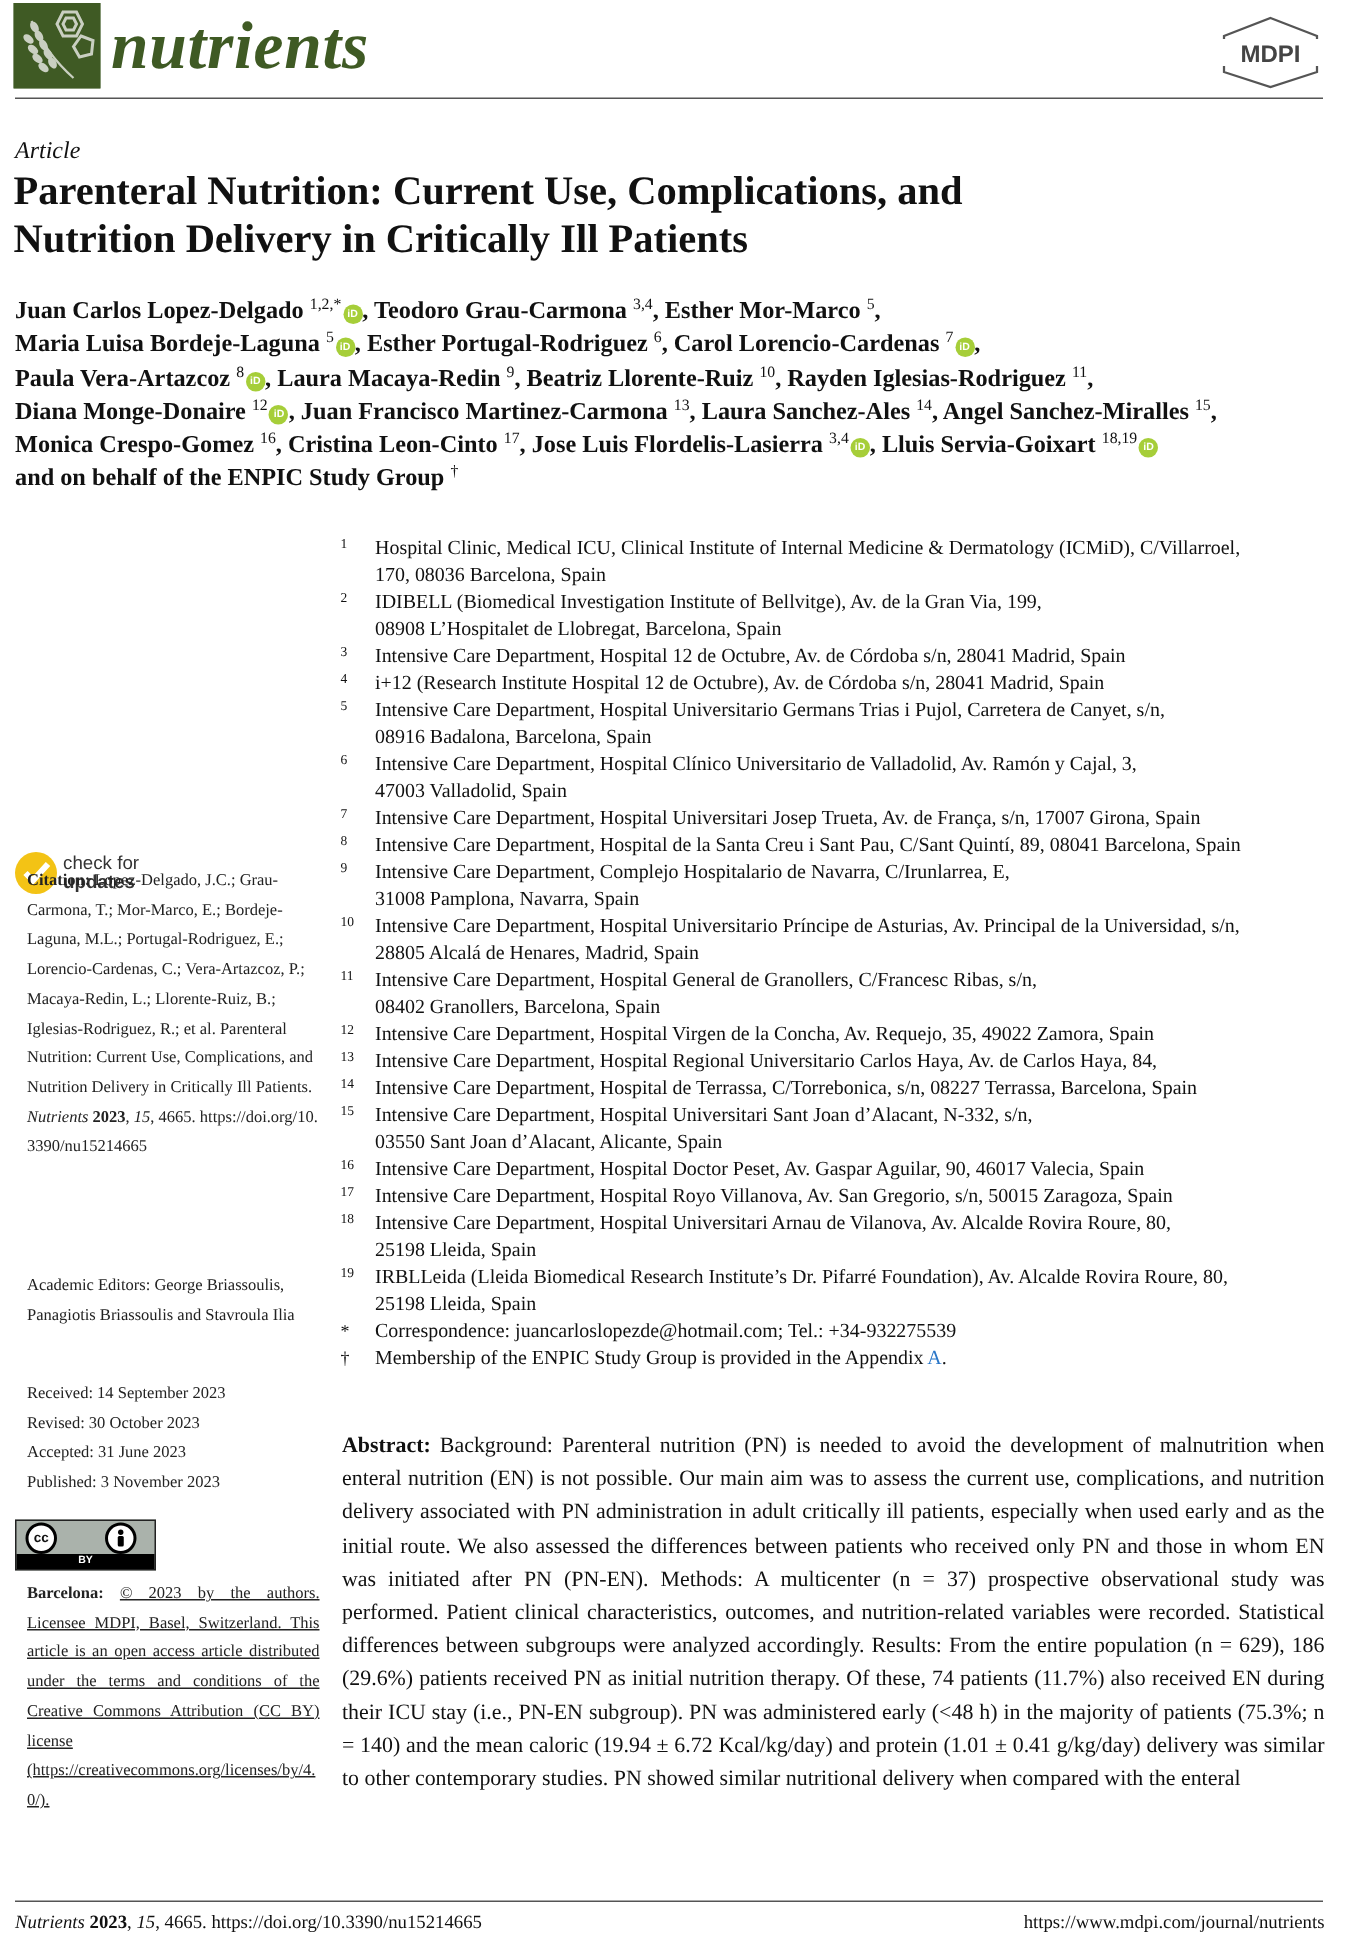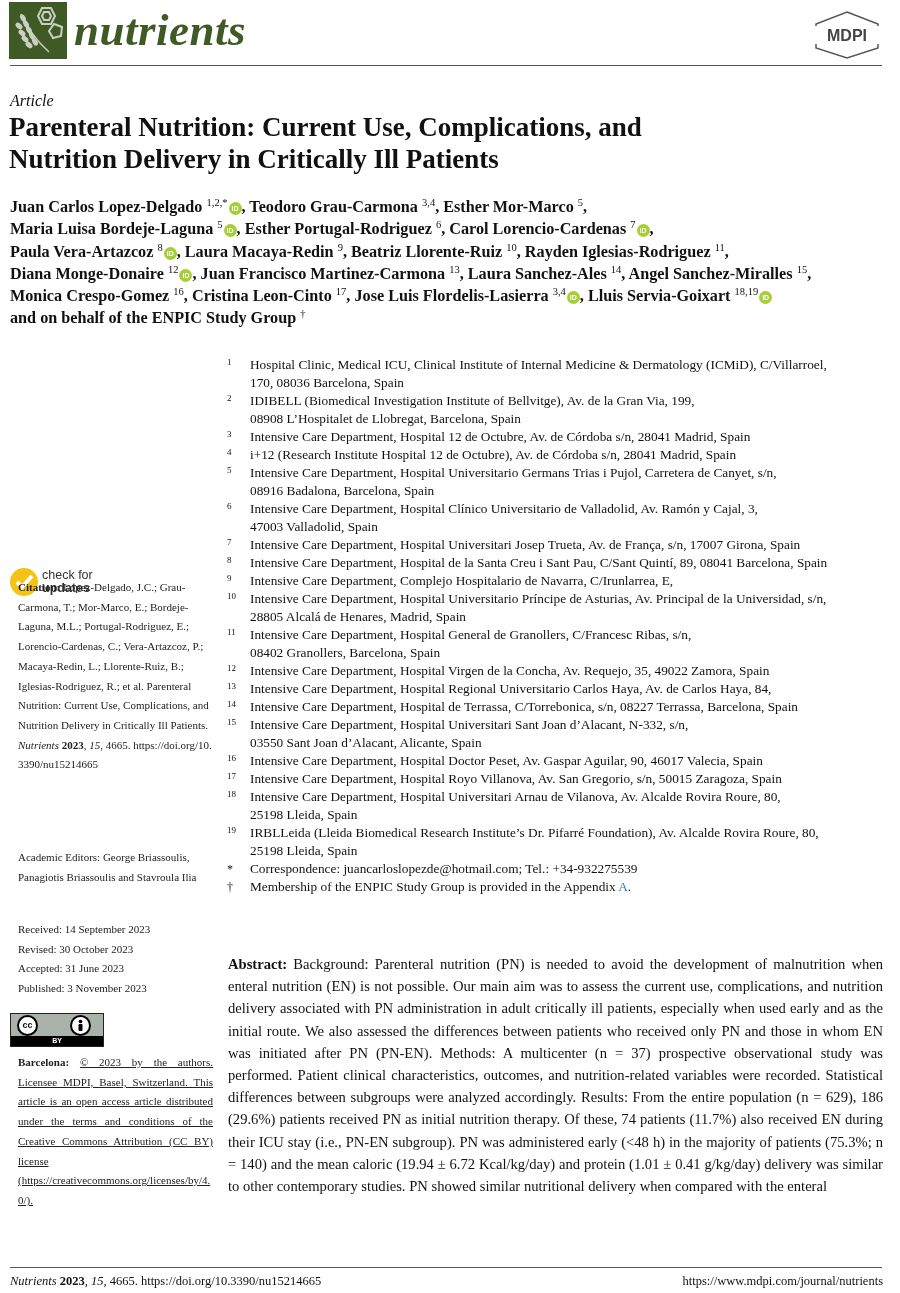--- a/index.html
+++ b/index.html
@@ -127,20 +127,21 @@
       <span class="num">7</span>
       <div>Intensive Care Department, Hospital Universitari Josep Trueta, Av. de França, s/n, 17007 Girona, Spain</div>
     </div>
     <div class="affil">
       <span class="num">8</span>
       <div>Intensive Care Department, Hospital de la Santa Creu i Sant Pau, C/Sant Quintí, 89, 08041 Barcelona, Spain</div>
     </div>
     <div class="affil">
       <span class="num">9</span>
       <div>Intensive Care Department, Complejo Hospitalario de Navarra, C/Irunlarrea, E,</div>
+      <div>31008 Pamplona, Navarra, Spain</div>
     </div>
     <div class="affil">
       <span class="num">10</span>
       <div>Intensive Care Department, Hospital Universitario Príncipe de Asturias, Av. Principal de la Universidad, s/n,</div>
       <div>28805 Alcalá de Henares, Madrid, Spain</div>
     </div>
     <div class="affil">
       <span class="num">11</span>
       <div>Intensive Care Department, Hospital General de Granollers, C/Francesc Ribas, s/n,</div>
       <div>08402 Granollers, Barcelona, Spain</div>

